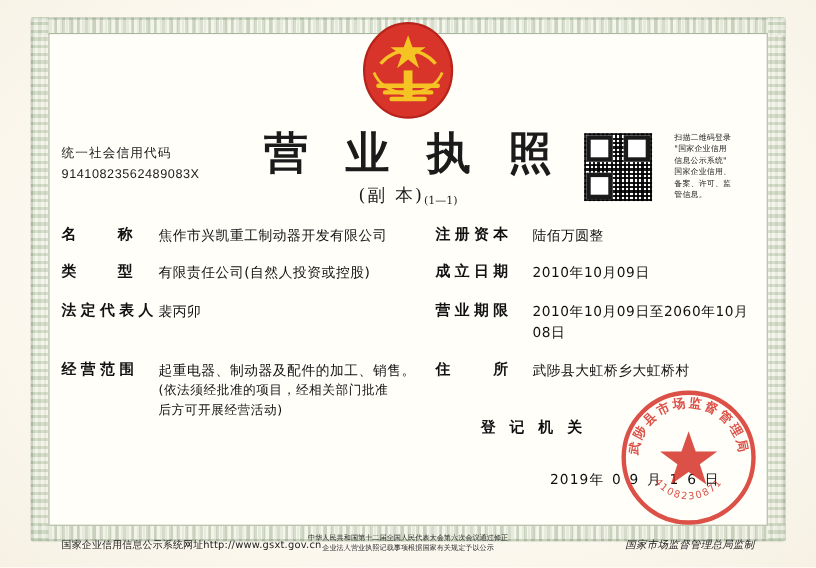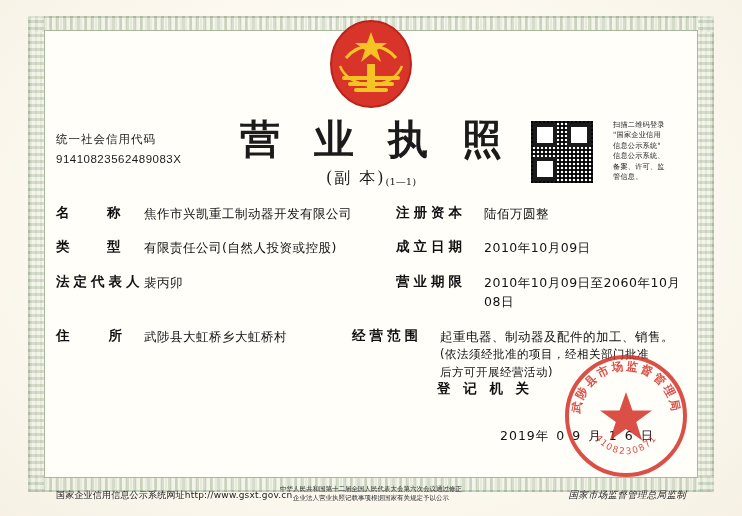--- a/index.html
+++ b/index.html
@@ -206,21 +206,21 @@
   </div>
 
   <div class="qr-wrap">
     <div class="qr">
       <div class="qr-corner-bl"></div>
     </div>
     <div class="qr-text">
       <div>扫描二维码登录</div>
       <div>"国家企业信用</div>
       <div>信息公示系统"</div>
-      <div>信息公示系统、</div>
+      <div>国家企业信用、</div>
       <div>备案、许可、监</div>
       <div>管信息。</div>
     </div>
   </div>
 
   <div class="fields">
 
     <div class="row">
       <div class="col col-left">
         <div class="lab sp4">名　称</div>
@@ -248,31 +248,31 @@
         <div class="lab">法定代表人</div>
         <div class="val">裴丙卯</div>
       </div>
       <div class="col col-right">
         <div class="lab">营业期限</div>
         <div class="val">2010年10月09日至2060年10月08日</div>
       </div>
     </div>
 
     <div class="row">
-      <div class="col col-right">
-        <div class="lab">住　　所</div>
-        <div class="val">武陟县大虹桥乡大虹桥村</div>
-      </div>
       <div class="col col-left">
         <div class="lab">经营范围</div>
         <div class="val">
           <span class="l2">起重电器、制动器及配件的加工、销售。</span>
           <span class="small">(依法须经批准的项目，经相关部门批准</span>
           <span class="small">后方可开展经营活动)</span>
         </div>
+      </div>
+      <div class="col col-right">
+        <div class="lab">住　　所</div>
+        <div class="val">武陟县大虹桥乡大虹桥村</div>
       </div>
     </div>
 
   </div>
 
   <div class="registrar">登 记 机 关</div>
 
   <div class="dateline">
     <span class="y">2019</span><span>年</span><span>09</span><span>月</span><span>16</span><span>日</span>
   </div>

